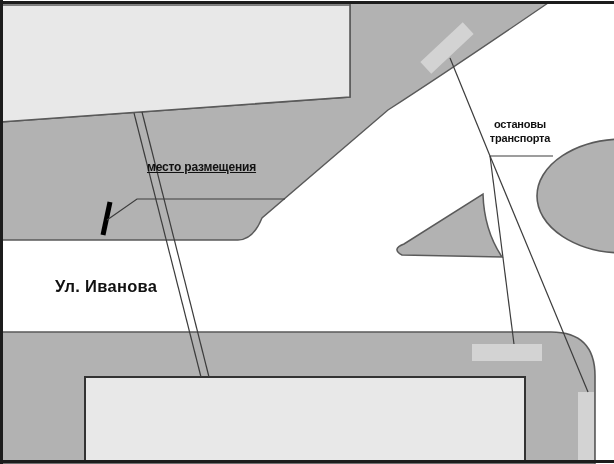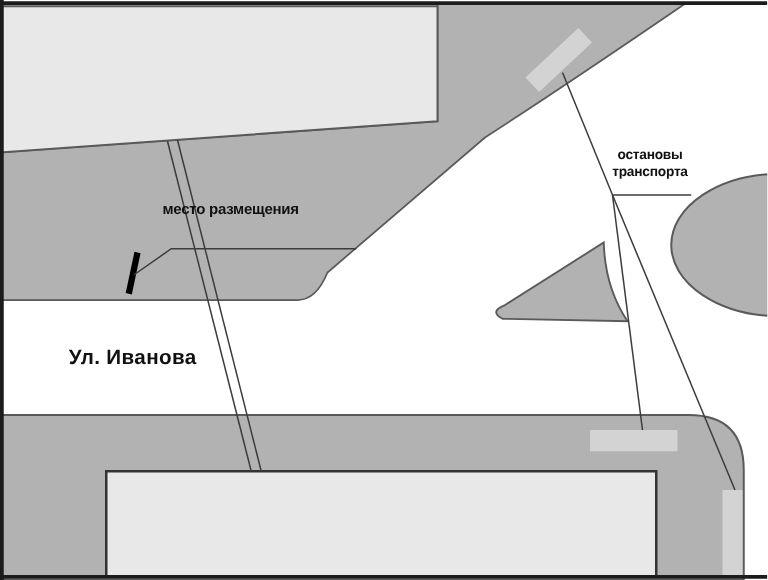--- a/index.html
+++ b/index.html
@@ -11,23 +11,24 @@
     font-family:"Liberation Sans", sans-serif;
   }
   #map-svg{position:absolute;left:0;top:0;width:614px;height:464px;}
   .map-label{
     position:absolute;
     color:var(--text,#111);
     font-weight:bold;
     white-space:nowrap;
   }
   #billboard-label{
-    left:130px;top:160px;
+    left:147px;top:160px;
     font-size:12px;line-height:15px;
     letter-spacing:-0.2px;
+    text-decoration:underline;
   }
   #street-label{
     left:55px;top:276px;
     font-size:16.5px;line-height:20px;
     letter-spacing:0.3px;
   }
   #stops-label{
     left:484px;top:117px;width:72px;
     font-size:11px;line-height:14px;
     text-align:center;letter-spacing:-0.2px;

